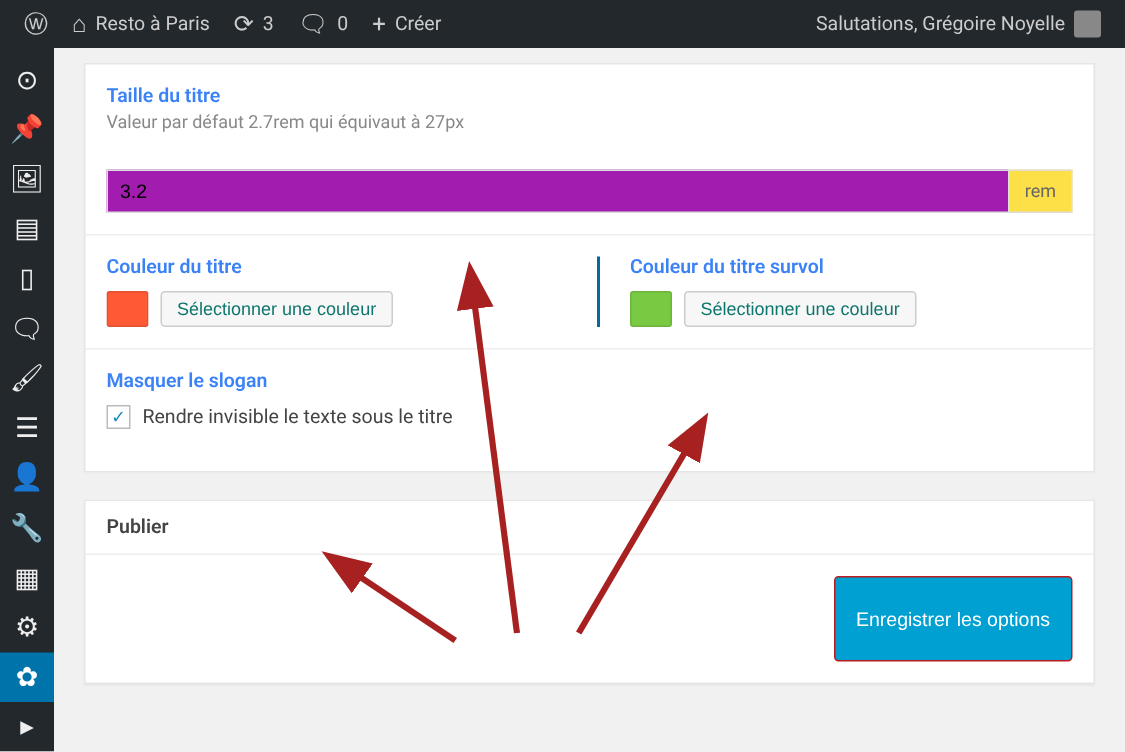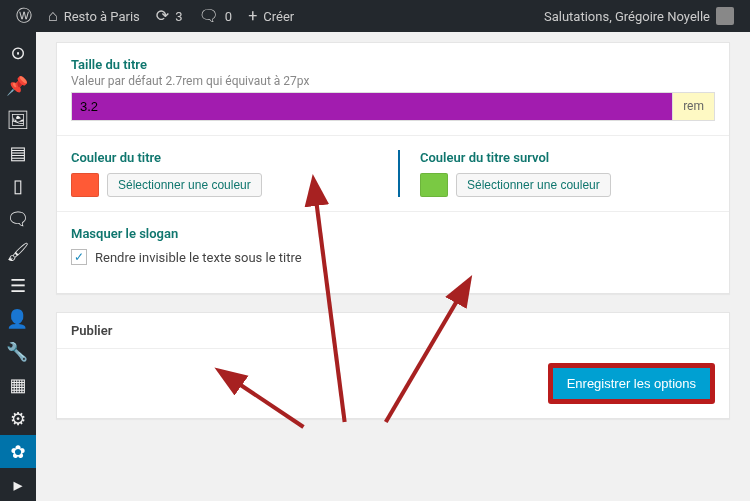--- a/index.html
+++ b/index.html
@@ -93,36 +93,36 @@
     border-bottom: 1px solid #eee;
     display: flex; justify-content: space-between; align-items: center;
   }
   .panel-toggle {
     color: #aaa; font-size: 12px; cursor: pointer;
   }
   .panel-body {
     padding: 14px;
   }
   .field-block { margin-bottom: 14px; }
-  .field-label { font-weight: 600; color: #0f766e; margin-bottom: 2px; }
-  .field-desc { color: #888; font-size: 12px; margin-bottom: 4px; }
+  .field-label { font-weight: 600; color: #3b82f6; margin-bottom: 2px; }
+  .field-desc { color: #888; font-size: 12px; margin-bottom: 25px; }
   .input-row {
     display: flex;
   }
   .input-text {
     flex: 1;
     border: 1px solid #ddd;
     border-right: none;
     padding: 6px 8px;
     font-size: 13px;
     background: #a21caf;
   }
   .input-unit {
     border: 1px solid #ddd;
-    background: #fef9c3;
+    background: #fde047;
     padding: 6px 10px;
     font-size: 12px;
     color: #666;
   }
   .divider { border-top: 1px solid #eee; margin: 14px -14px; }
   .two-col { display: flex; gap: 52px; }
   .two-col > div { flex: 1; }
   .two-col > div + div { border-left: 2px solid #0369a1; padding-left: 20px; margin-left: -20px; }
   .color-row { display: flex; align-items: center; gap: 8px; margin-top: 8px; }
   .swatch {
@@ -151,23 +151,23 @@
     display: flex; justify-content: flex-end; align-items: center;
     padding: 14px;
   }
   .publish-header {
     padding: 10px 14px;
     font-weight: 600;
     border-bottom: 1px solid #eee;
   }
   .btn-primary {
     background: #00a0d2;
-    border: 5px solid #b91c1c;
+    border: 1px solid #b91c1c;
     color: #fff;
-    padding: 8px 14px;
+    padding: 20px 14px;
     font-size: 13px;
     border-radius: 3px;
     cursor: pointer;
   }
   .annot-text {
     position: absolute;
     left: 50%; transform: translateX(-50%);
     bottom: 70px;
     color: #b02626;
     font-weight: 700;

